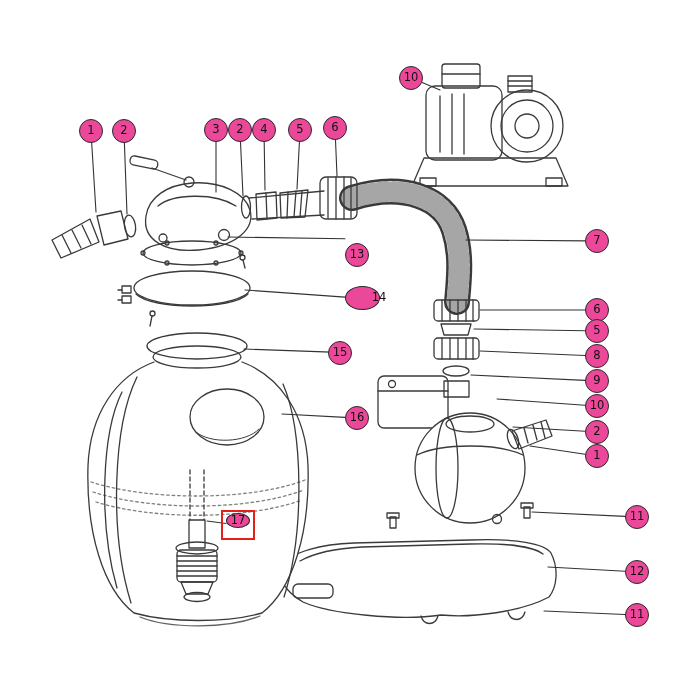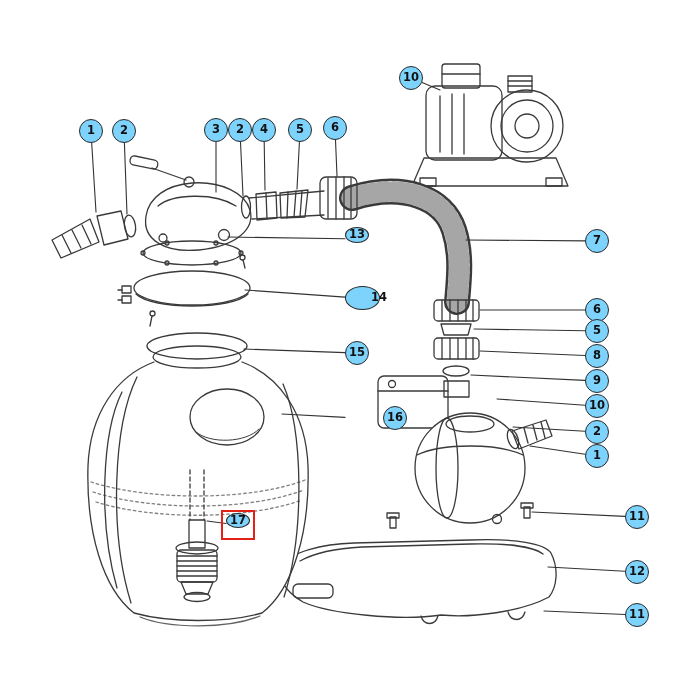--- a/index.html
+++ b/index.html
@@ -1,22 +1,22 @@
 <!DOCTYPE html>
 <html><head>
 <meta charset="utf-8">
 <style>
   html,body{margin:0;padding:0;background:#ffffff;}
   .stage{position:relative;width:700px;height:700px;background:#ffffff;overflow:hidden;
          font-family:"DejaVu Sans",sans-serif;}
   #art{position:absolute;left:0;top:0;}
   #callout-layer{position:absolute;left:0;top:0;width:700px;height:700px;pointer-events:none;}
   .callout{position:absolute;box-sizing:border-box;border:1.6px solid #2b2b2b;border-radius:50%;
-           background:#7dd3fc;display:flex;align-items:center;justify-content:center;
-           font-size:11.5px;color:#111;z-index:3;pointer-events:auto;line-height:1;font-weight:bold;}
+           background:#ec4899;display:flex;align-items:center;justify-content:center;
+           font-size:11.5px;color:#111;z-index:3;pointer-events:auto;line-height:1;}
   .highlight-box{position:absolute;box-sizing:border-box;border:2.6px solid #e32119;
                  background:transparent;z-index:2;}
   #leader-layer line{stroke:#333333;stroke-width:1.1;}
 </style>
 </head>
 <body>
 
 <div class="stage">
 
   <svg id="art" width="700" height="700" viewBox="0 0 700 700">
@@ -200,24 +200,24 @@
 
   <div id="callout-layer">
       <div class="callout" style="left: 79px; top: 119px; height: 24px; width: 24px;">1</div>
       <div class="callout" style="left: 112px; top: 119px; height: 24px; width: 24px;">2</div>
       <div class="callout" style="left: 204px; top: 118px; height: 24px; width: 24px;">3</div>
       <div class="callout" style="left: 228px; top: 118px; height: 24px; width: 24px;">2</div>
       <div class="callout" style="left: 252px; top: 118px; height: 24px; width: 24px;">4</div>
       <div class="callout" style="left: 288px; top: 118px; height: 24px; width: 24px;">5</div>
       <div class="callout" style="left: 323px; top: 116px; height: 24px; width: 24px;">6</div>
       <div class="callout" style="left: 399px; top: 66px; height: 24px; width: 24px;">10</div>
-      <div class="callout" style="left: 345px; top: 227px; height: 16px; width: 24px;">13</div>
+      <div class="callout" style="left: 345px; top: 243px; height: 24px; width: 24px;">13</div>
       <div class="callout" style="left: 345px; top: 286px; height: 24px; width: 24px; padding-left: 33px;">14</div>
-      <div class="callout" style="left: 345px; top: 341px; height: 24px; width: 24px;">15</div>
-      <div class="callout" style="left: 345px; top: 406px; height: 24px; width: 24px; margin-left: 38px;">16</div>
+      <div class="callout" style="left: 328px; top: 341px; height: 24px; width: 24px;">15</div>
+      <div class="callout" style="left: 345px; top: 406px; height: 24px; width: 24px;">16</div>
       <div class="callout" style="left: 226px; top: 513px; height: 15px; width: 24px;">17</div>
       <div class="highlight-box" style="left: 221px; top: 510px; width: 34px; height: 30px; border-color: rgb(227, 33, 25);"></div>
       <div class="callout" style="left: 585px; top: 229px; height: 24px; width: 24px;">7</div>
       <div class="callout" style="left: 585px; top: 298px; height: 24px; width: 24px;">6</div>
       <div class="callout" style="left: 585px; top: 319px; height: 24px; width: 24px;">5</div>
       <div class="callout" style="left: 585px; top: 344px; height: 24px; width: 24px;">8</div>
       <div class="callout" style="left: 585px; top: 369px; height: 24px; width: 24px;">9</div>
       <div class="callout" style="left: 585px; top: 394px; height: 24px; width: 24px;">10</div>
       <div class="callout" style="left: 585px; top: 420px; height: 24px; width: 24px;">2</div>
       <div class="callout" style="left: 585px; top: 444px; height: 24px; width: 24px;">1</div>

